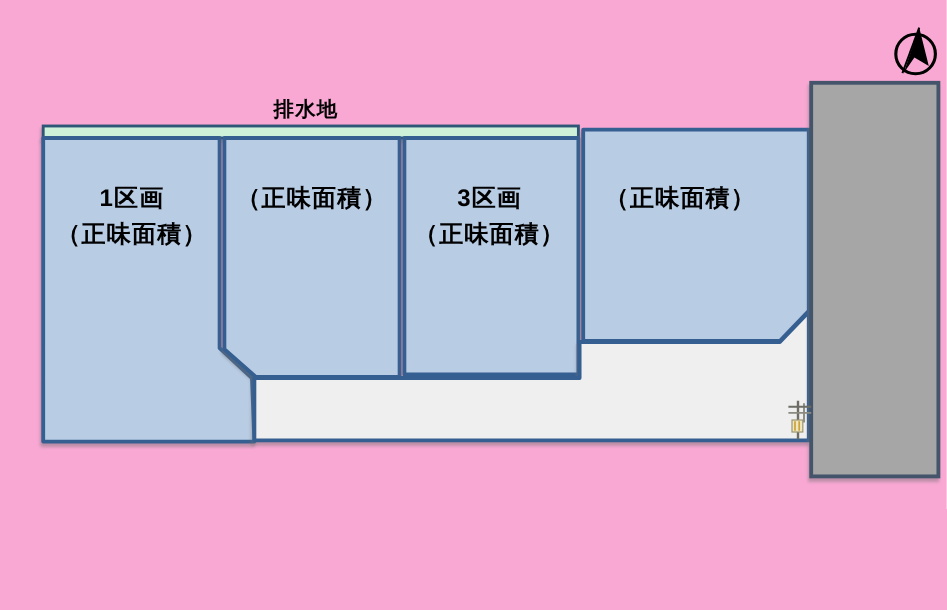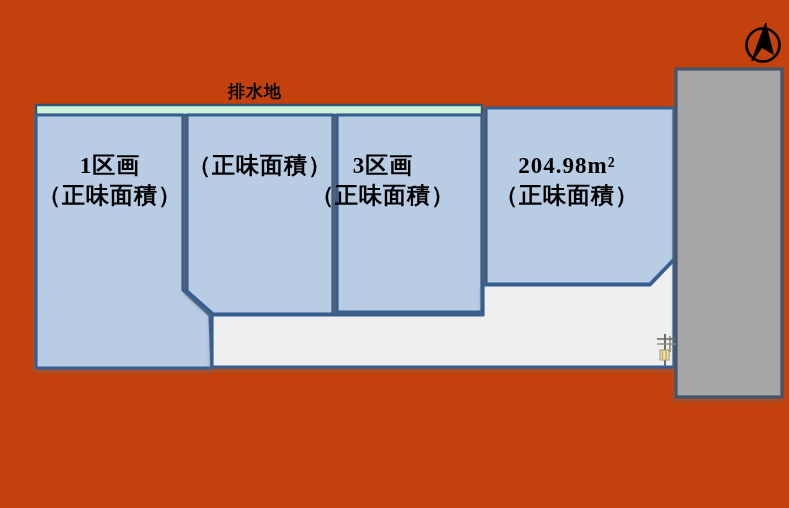--- a/index.html
+++ b/index.html
@@ -1,36 +1,35 @@
 <!DOCTYPE html>
 <html><head>
 <meta charset="utf-8">
 <style>
   html,body{margin:0;padding:0;background:#ffffff;}
   .canvas{
     position:relative;
     width:789px;height:508px;
-    background:#c2410c;
+    background:#f9a8d4;
     font-family:"Liberation Sans","DejaVu Sans",sans-serif;
     overflow:hidden;
   }
   svg.layer{position:absolute;left:0;top:0;}
   .shadowed{filter:drop-shadow(-1px 3px 1.5px rgba(110,110,110,0.45));}
   .lbl{
     position:absolute;
     color:#000;
     font-weight:bold;
     text-align:center;
     white-space:nowrap;
   }
   .parcel-label{
-    font-size:23px;
+    font-size:20px;
     line-height:30px;
     letter-spacing:1px;
-    font-family:Liberation Serif, serif;
   }
   .small-label{
     font-size:17px;
     line-height:20px;
     letter-spacing:1px;
   }
 </style>
 </head>
 <body>
 
@@ -73,25 +72,24 @@
 
   <div class="lbl parcel-label" style="left:30px;top:151px;width:160px;">
     <div>1区画</div>
     <div>（正味面積）</div>
   </div>
 
   <div class="lbl parcel-label" style="left:185px;top:151px;width:150px;">
     <div>（正味面積）</div>
   </div>
 
-  <div class="lbl parcel-label" style="left:308px;top:151px;width:150px;">
+  <div class="lbl parcel-label" style="left:333px;top:151px;width:150px;">
     <div>3区画</div>
     <div>（正味面積）</div>
   </div>
 
   <div class="lbl parcel-label" style="left:478px;top:151px;width:178px;">
-    <div>204.98m²</div>
     <div>（正味面積）</div>
   </div>
 
 
 
 </div>
 
 </body></html>

